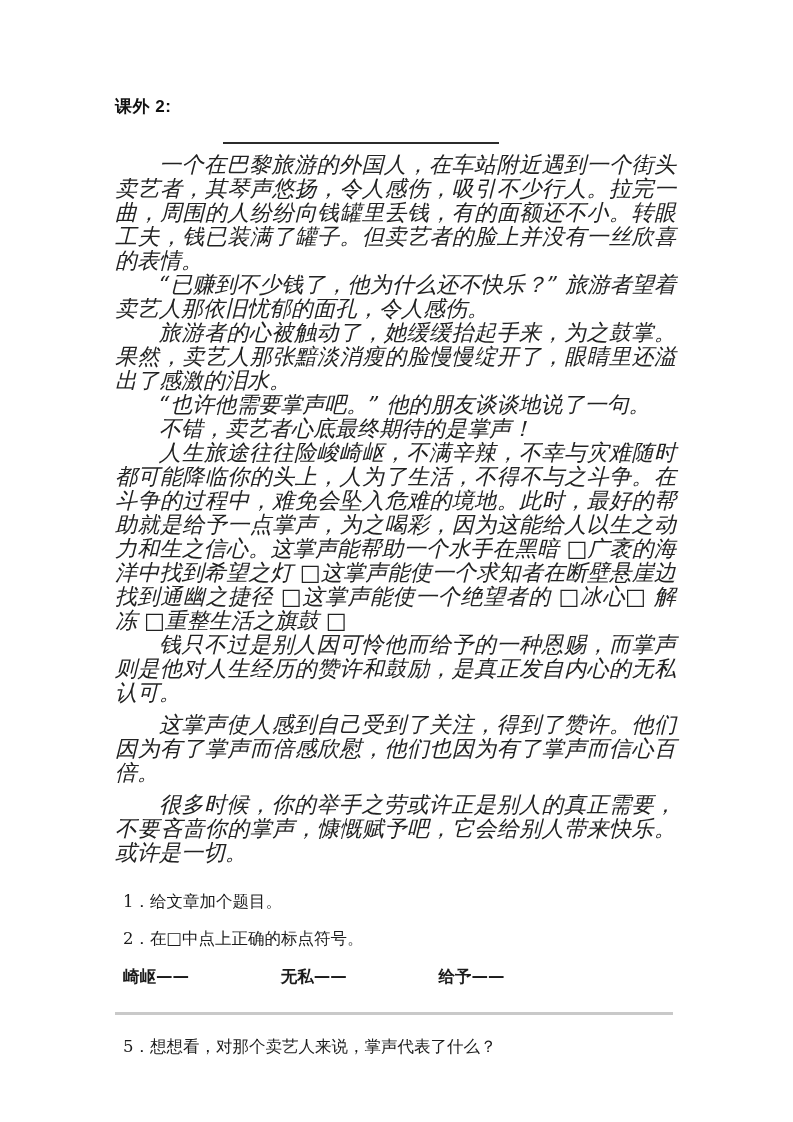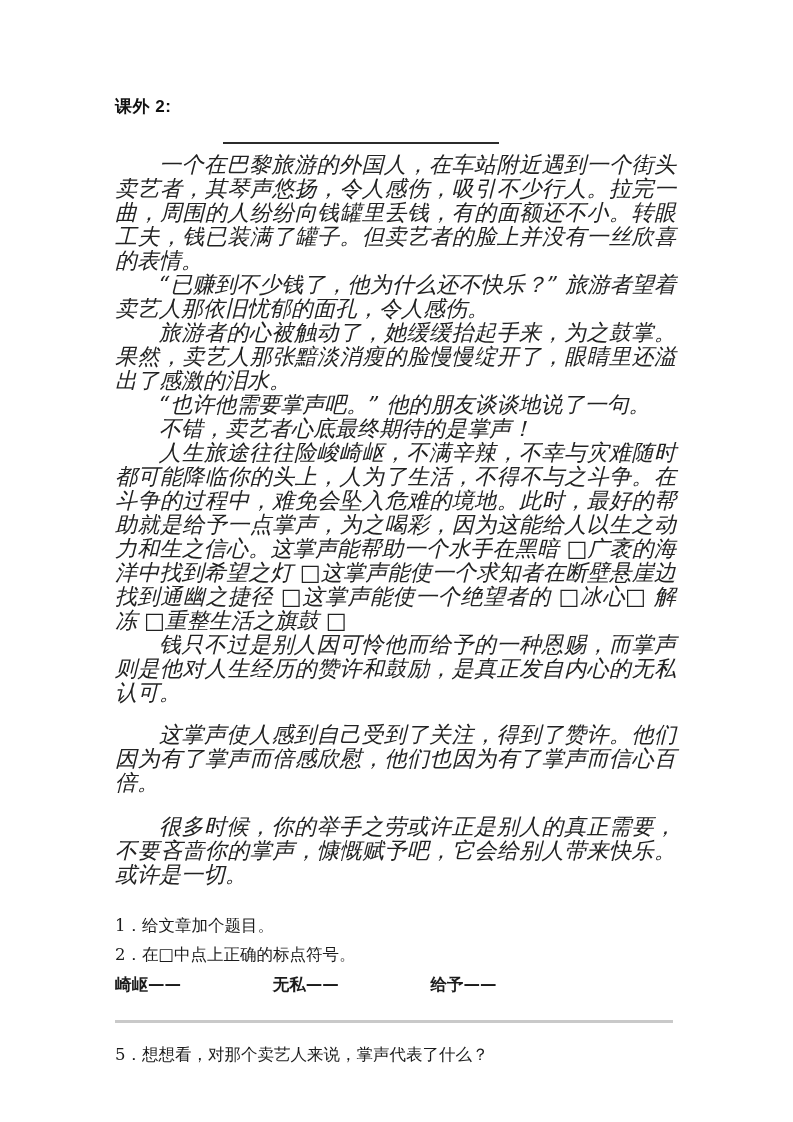--- a/index.html
+++ b/index.html
@@ -39,29 +39,29 @@
   .article p {
     margin: 0;
     font-family: "DejaVu Serif", serif;
     font-style: italic;               
     font-size: 22px;
     line-height: 24px;
     text-align: justify;
     text-indent: 2em;
     color: #222222;
   }
-  .article p.gap { margin-top: 20px; font-family: Liberation Mono, monospace; }
+  .article p.gap { margin-top: 8px; }
   .questions {
     margin-top: 22px;
     font-family: "DejaVu Serif", serif;
     font-size: 16.5px;
     line-height: 29.4px;
     color: #1b1b1b;
   }
-  .questions p { margin: 0; }
+  .questions p { margin: 8px; }
   .antonym-row { font-weight: bold; }
   .antonym-row .antonym {
     display: inline-block;
     width: 152px;
     font-weight: bold;
   }
   .antonym-row .antonym:last-child { width: auto; }
   .answer-line {
     height: 0;
     width: 558px;

